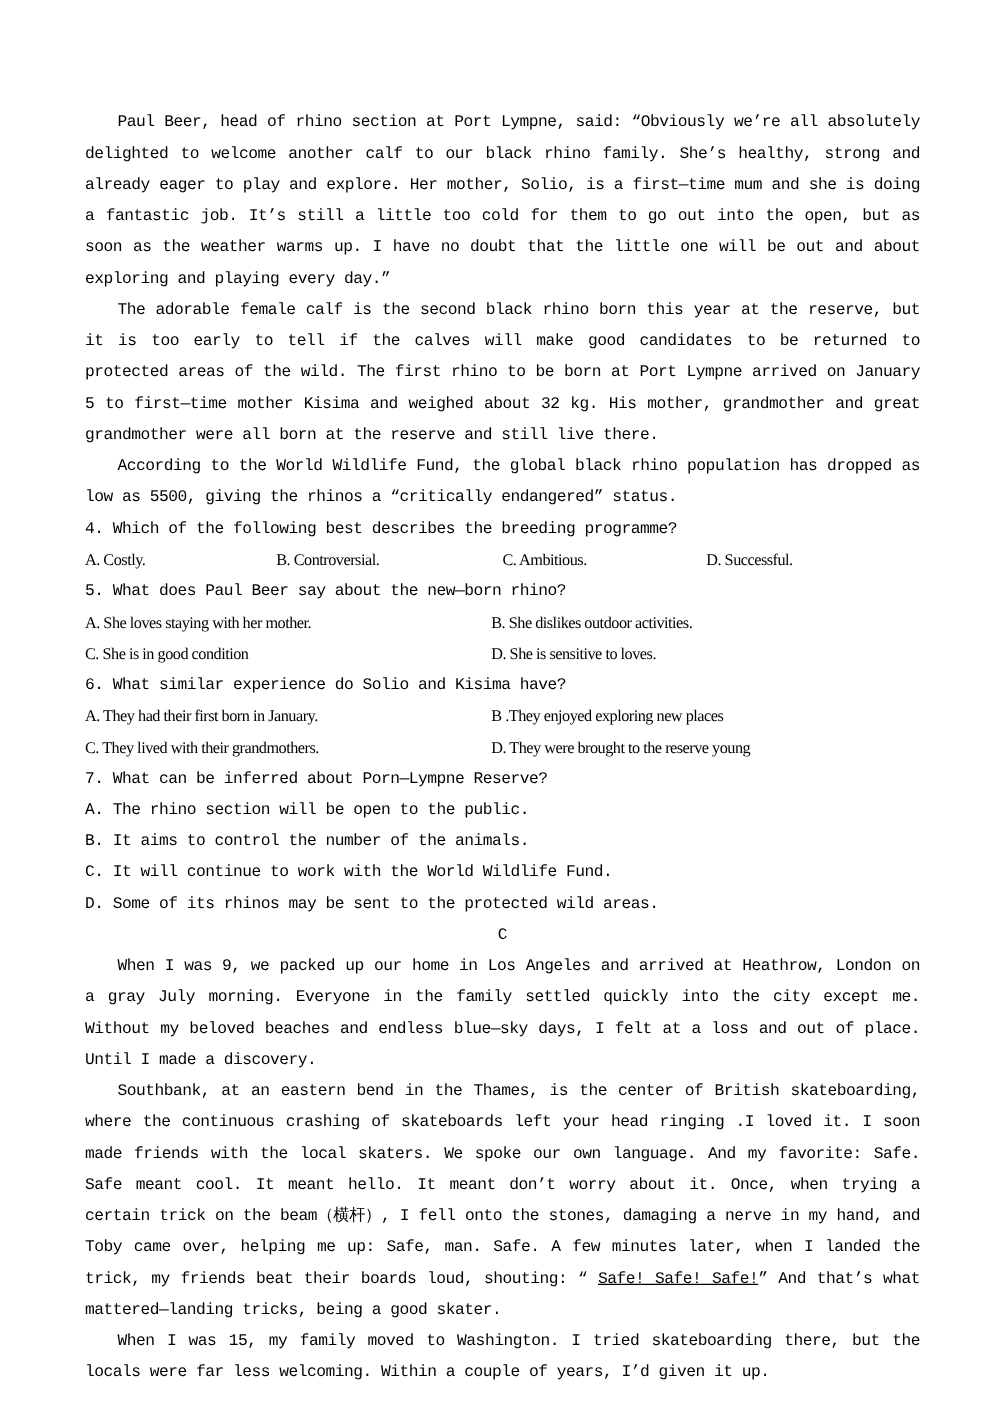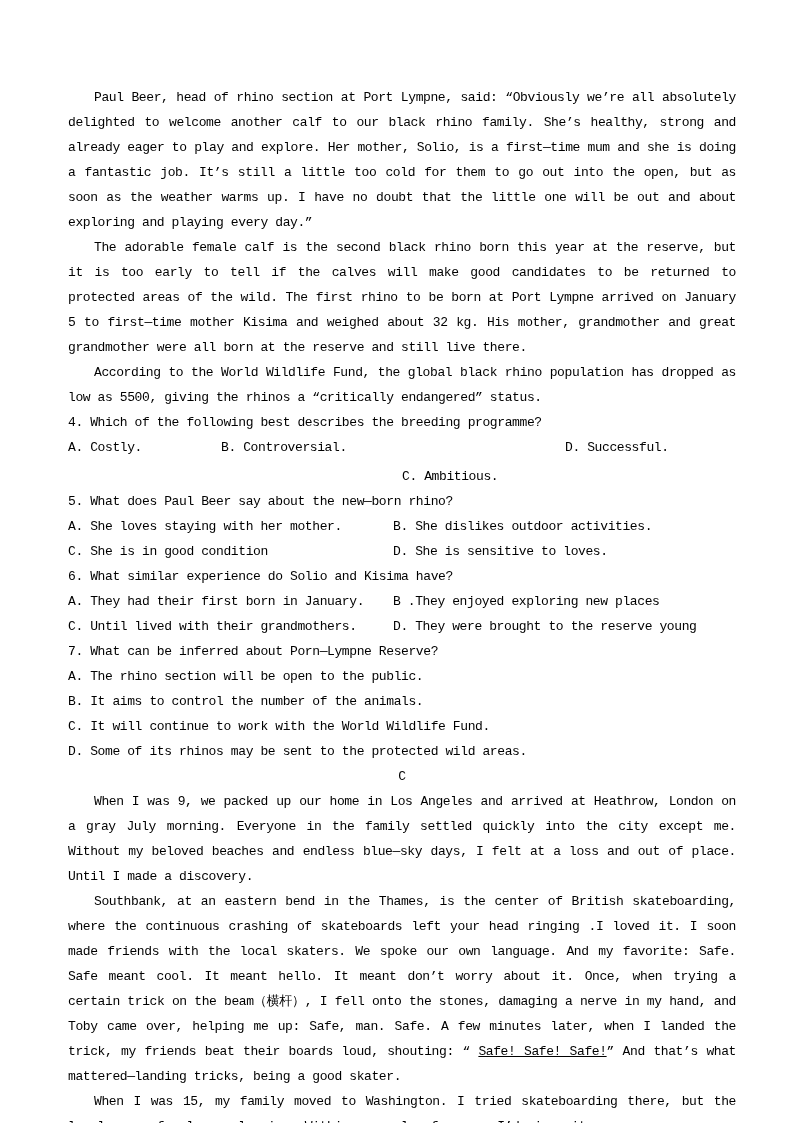--- a/index.html
+++ b/index.html
@@ -2,25 +2,25 @@
 <html><head>
 <meta charset="utf-8">
 <style>
   html,body{margin:0;padding:0;background:#ffffff;}
   body{width:794px;height:1123px;position:relative;overflow:hidden;
        font-family:"Liberation Mono","DejaVu Sans Mono",monospace;color:#000;}
   .doc{position:absolute;left:68px;top:85px;width:668px;
        font-size:13px;line-height:25px;letter-spacing:-0.4px;}
   .para{text-align:justify;text-indent:26px;}
   .qline{white-space:nowrap;}
-  .opts{display:flex;white-space:nowrap;}
+  .opts{display:flex;white-space:nowrap;font-family:Liberation Serif, serif;}
   .opts span{display:block;flex:0 0 auto;overflow:visible;}
   .opts4 span:nth-child(1){width:153px;}
   .opts4 span:nth-child(2){width:181px;}
-  .opts4 span:nth-child(3){width:163px;margin-top:29px;}
+  .opts4 span:nth-child(3){width:163px;}
   .opts2 span:nth-child(1){width:325px;}
   .heading{text-align:center;}
   .u{text-decoration:underline;}
 </style>
 </head>
 <body>
 
 <div class="doc" id="doc">
     <div class="para">Paul Beer, head of rhino section at Port Lympne, said: “Obviously we’re all absolutely delighted to welcome another calf to our black rhino family. She’s healthy, strong and already eager to play and explore. Her mother, Solio, is a first—time mum and she is doing a fantastic job. It’s still a little too cold for them to go out into the open, but as soon as the weather warms up. I have no doubt that the little one will be out and about exploring and playing every day.”</div>
     <div class="para">The adorable female calf is the second black rhino born this year at the reserve, but it is too early to tell if the calves will make good candidates to be returned to protected areas of the wild. The first rhino to be born at Port Lympne arrived on January 5 to first—time mother Kisima and weighed about 32 kg. His mother, grandmother and great grandmother were all born at the reserve and still live there.</div>
@@ -40,21 +40,21 @@
     <div class="opts opts2">
       <span>C. She is in good condition</span>
       <span>D. She is sensitive to loves.</span>
     </div>
     <div class="qline">6. What similar experience do Solio and Kisima have?</div>
     <div class="opts opts2">
       <span>A. They had their first born in January.</span>
       <span>B .They enjoyed exploring new places</span>
     </div>
     <div class="opts opts2">
-      <span>C. Until lived with their grandmothers.</span>
+      <span>C. They lived with their grandmothers.</span>
       <span>D. They were brought to the reserve young</span>
     </div>
     <div class="qline">7. What can be inferred about Porn—Lympne Reserve?</div>
     <div class="qline">A. The rhino section will be open to the public.</div>
     <div class="qline">B. It aims to control the number of the animals.</div>
     <div class="qline">C. It will continue to work with the World Wildlife Fund.</div>
     <div class="qline">D. Some of its rhinos may be sent to the protected wild areas.</div>
     <div class="heading">C</div>
     <div class="para">When I was 9, we packed up our home in Los Angeles and arrived at Heathrow, London on a gray July morning. Everyone in the family settled quickly into the city except me. Without my beloved beaches and endless blue—sky days, I felt at a loss and out of place. Until I made a discovery.</div>
     <div class="para"><span class="">Southbank, at an eastern bend in the Thames, is the center of British skateboarding, where the continuous crashing of skateboards left your head ringing .I loved it. I soon made friends with the local skaters. We spoke our own language. And my favorite: Safe. Safe meant cool. It meant hello. It meant don’t worry about it. Once, when trying a certain trick on the beam（横杆）, I fell onto the stones, damaging a nerve in my hand, and Toby came over, helping me up: Safe, man. Safe. A few minutes later, when I landed the trick, my friends beat their boards loud, shouting: “ </span><span class="u">Safe! Safe! Safe!</span><span class="">”  And that’s what mattered—landing tricks, being a good skater.</span></div>

